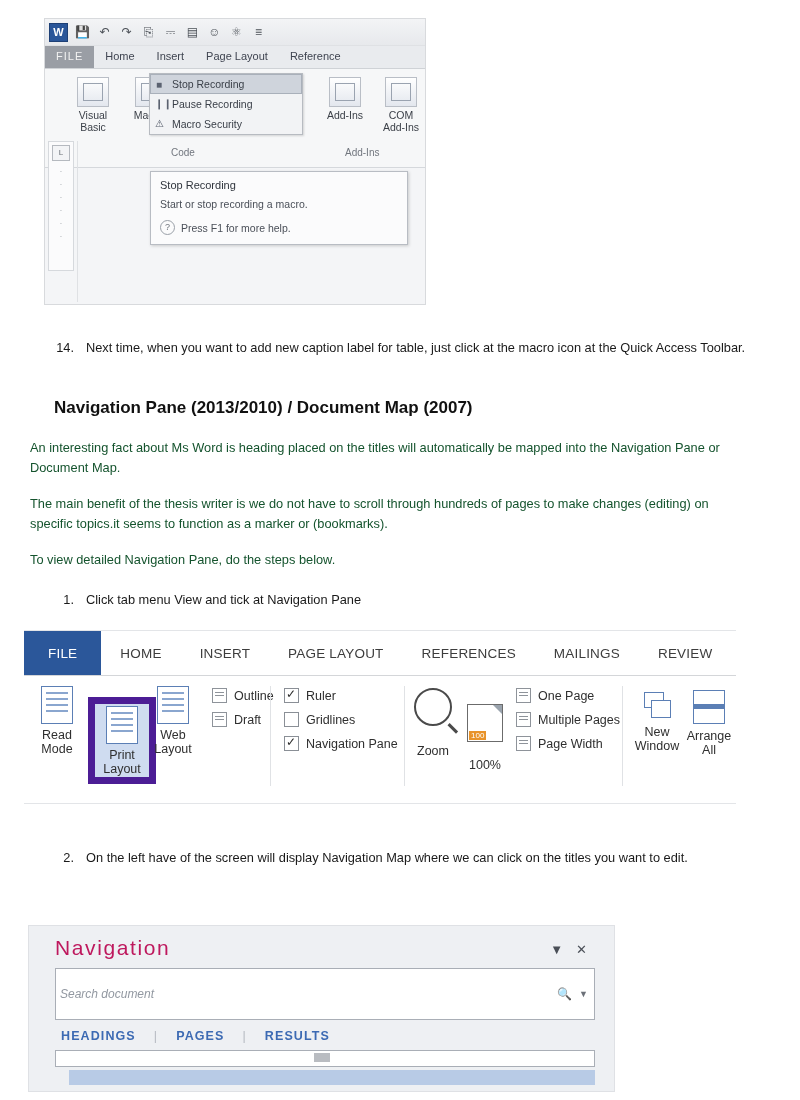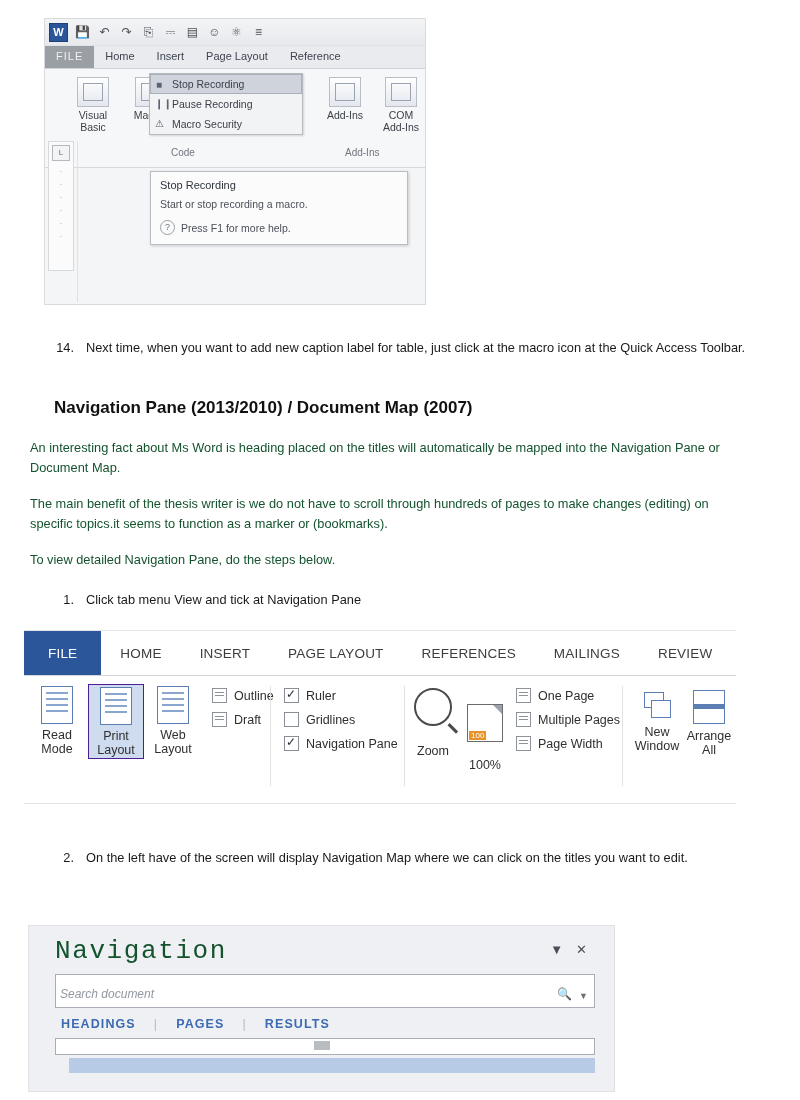--- a/index.html
+++ b/index.html
@@ -270,21 +270,22 @@
   .viewbtn {
     position: absolute;
     width: 54px;
     text-align: center;
     font-size: 12.5px;
     color: #2f2f2f;
     line-height: 1.15;
   }
   .viewbtn.active {
     background: #cfdcf0;
-    border: 1px solid #4c1d95;
+    border: 7px solid #4c1d95;
+    margin-top: 13px;
   }
   .bigpage {
     width: 30px; height: 36px;
     margin: 2px auto 4px auto;
     border: 1px solid #5b7fb5;
     background: #ffffff;
     position: relative;
   }
   .bigpage i {
     position: absolute;
@@ -412,42 +413,42 @@
     background: #eef0f3;
     border: 1px solid #dfe1e5;
     overflow: hidden;
   }
   .nav-inner {
     position: absolute;
     left: 26px; top: 10px;
     width: 540px;
   }
   .nav-title {
-    font-size: 26px;
-    color: #14532d;
+    font-size: 21px;
+    color: #be185d;
     letter-spacing: 1.6px;
-    font-family: Liberation Mono, monospace;
+    font-family: Liberation Sans, sans-serif;
   }
   .nav-ctrls {
     position: absolute;
     right: 8px; top: 6px;
     display: flex;
     gap: 13px;
     align-items: center;
     color: #4a4f57;
   }
   .nav-ctrls .c { font-size: 13px; }
   .nav-search {
     margin-top: 8px;
     height: 20px;
     background: #ffffff;
     border: 1px solid #a9aeb6;
     display: flex;
-    align-items: flex-end;
-    padding: 6px 4px;
+    align-items: center;
+    padding: 15px 4px;
     font-size: 12px;
     color: #9298a1;
     font-style: italic;
     position: relative;
   }
   .nav-search .sicon {
     position: absolute;
     right: 22px;
     color: #2f6fc4;
     font-size: 12px;

